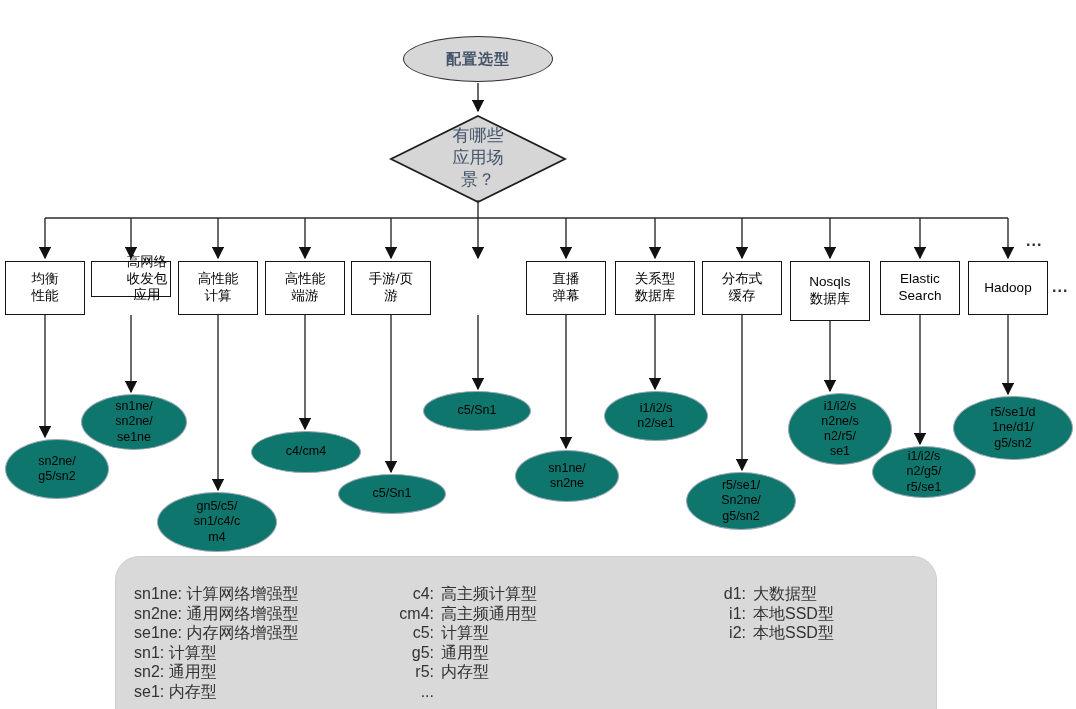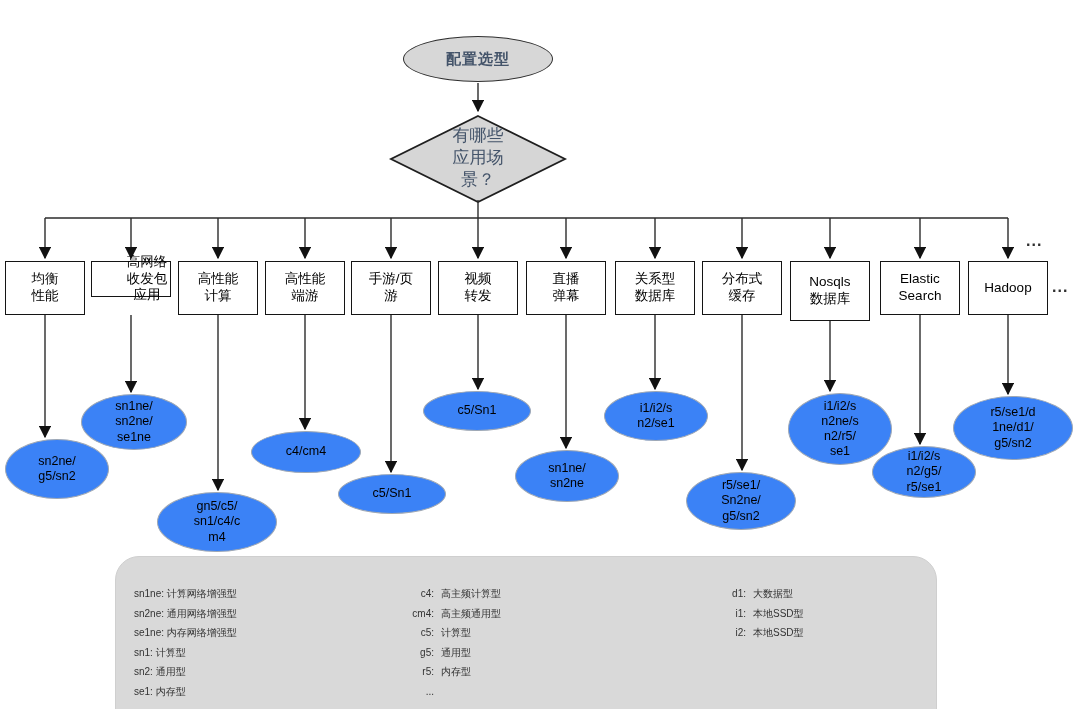--- a/index.html
+++ b/index.html
@@ -16,30 +16,30 @@
   .start {
     border-radius:50%; background:#d7d7d7; border:1.5px solid #2f2f2f;
     color:#44546a; font-size:15px; font-weight:600; letter-spacing:1px;
   }
   .decision-text { color:#44546a; font-size:17px; line-height:1.3; font-weight:500; }
   .rect {
     background:#ffffff; border:1.6px solid #141414;
     font-size:13.5px; line-height:1.25; color:#000000;
   }
   .inst {
-    border-radius:50%; background:#3b82f6; border:1px solid #9fa8b4;
+    border-radius:50%; background:#0f766e; border:1px solid #9fa8b4;
     font-size:12.5px; line-height:1.22; color:#000000;
   }
   .dots { position:absolute; font-size:16px; font-weight:700; color:#2f2f2f; letter-spacing:1px; }
   .legend {
     position:absolute; left:115px; top:524px; width:820px; height:179px;
     background:#d9d9d9; border-radius:24px; border:1px solid #cfcfcf;
   }
   .lg-col { position:absolute; }
-  .lg-row { height:19.5px; line-height:19.5px; font-size:10px; color:#333333; display:flex; }
+  .lg-row { height:19.5px; line-height:19.5px; font-size:16px; color:#333333; display:flex; }
   .lg-key { display:inline-block; text-align:right; margin-right:7px; white-space:pre; }
   .k46 { width:46px; }
   .k58 { width:58px; }
   .wm-csdn { position:absolute; left:799px; top:686px; font-size:13px; color:#c9ced6; }
   .wm-cto { position:absolute; left:956px; top:681px; font-size:15px; color:#7d7d7d; font-weight:600; }
 </style>
 </head>
 <body>
 
 <div class="stage">
@@ -99,22 +99,20 @@
 性能</span></div>
   <div class="node rect" style="left:91px;  top:229px; width:80px; height:36px;padding-left:32px;"><span>高网络
 收发包
 应用</span></div>
   <div class="node rect" style="left:178px; top:229px; width:80px; height:54px;"><span>高性能
 计算</span></div>
   <div class="node rect" style="left:265px; top:229px; width:80px; height:54px;"><span>高性能
 端游</span></div>
   <div class="node rect" style="left:351px; top:229px; width:80px; height:54px;"><span>手游/页
 游</span></div>
-  <div class="node rect" style="left:438px; top:229px; width:80px; height:54px;"><span>视频
-转发</span></div>
   <div class="node rect" style="left:526px; top:229px; width:80px; height:54px;"><span>直播
 弹幕</span></div>
   <div class="node rect" style="left:615px; top:229px; width:80px; height:54px;"><span>关系型
 数据库</span></div>
   <div class="node rect" style="left:702px; top:229px; width:80px; height:54px;"><span>分布式
 缓存</span></div>
   <div class="node rect" style="left:790px; top:229px; width:80px; height:60px;"><span>Nosqls
 数据库</span></div>
   <div class="node rect" style="left:880px; top:229px; width:80px; height:54px;"><span>Elastic
 Search</span></div>

